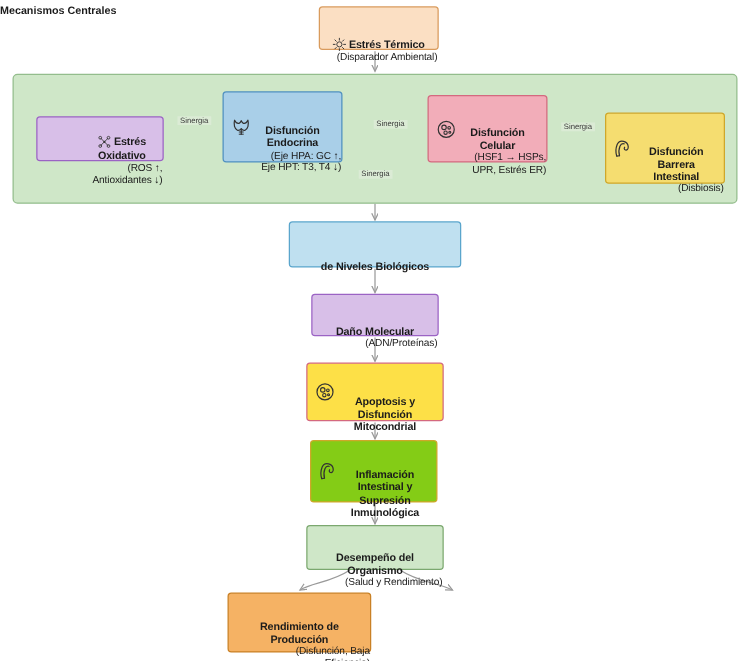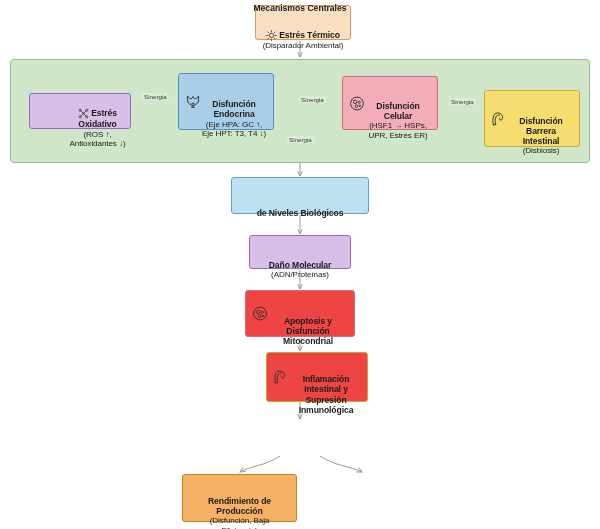--- a/index.html
+++ b/index.html
@@ -33,20 +33,21 @@
     display: block;
     font-weight: bold;
     font-size: 8.6px;
     letter-spacing: -0.1px;
   }
   .sub {
     display: block;
     font-weight: normal;
     font-size: 8.1px;
     letter-spacing: -0.1px;
+    text-align: right;
   }
   .ico {
     position: absolute;
     left: 5px;
     top: 50%;
     transform: translateY(-50%);
     width: 17px; height: 17px;
     display: flex; align-items: center; justify-content: center;
   }
   .ico.inline {
@@ -65,21 +66,20 @@
     left: 10px; top: 59px;
     width: 580px; height: 104px;
     background: #cfe7c8;
     border: 1.2px solid #93bd8c;
     border-radius: 4px;
     z-index: 1;
   }
   #central-title {
     position: absolute;
     left: 0; top: 3px; width: 100%;
-    text-align: center;
     font-size: 8.6px;
     font-weight: bold;
     color: #1b1b1b;
     z-index: 3;
   }
 
   
   .elabel {
     position: absolute;
     font-size: 6.2px;
@@ -249,55 +249,63 @@
 
   <div class="node" style="left:249px; top:235px; width:102px; height:34px;
               background:#d8bfe8; border-color:#9b63c4;">
     <span class="txt">
       <span class="ttl">Daño Molecular</span>
       <span class="sub">(ADN/Proteínas)</span>
     </span>
   </div>
 
   <div class="node" style="left:245px; top:290px; width:110px; height:47px;
-              background:#ef4444; border-color:#d4697f; padding-left:16px;">
+              background:#fde047; border-color:#d4697f; padding-left:16px;">
     <span class="ico">
       <svg viewBox="0 0 18 18" width="16" height="16">
         <circle cx="9" cy="9" r="7.2" fill="none" stroke="#333" stroke-width="1.1"></circle>
         <circle cx="7" cy="7.2" r="2" fill="none" stroke="#333" stroke-width="1"></circle>
         <circle cx="11.6" cy="7.6" r="1.2" fill="none" stroke="#333" stroke-width="1"></circle>
         <circle cx="8.4" cy="12" r="1.5" fill="none" stroke="#333" stroke-width="1"></circle>
         <circle cx="12.2" cy="11.6" r="0.9" fill="none" stroke="#333" stroke-width="1"></circle>
       </svg>
     </span>
     <span class="txt">
       <span class="ttl">Apoptosis y</span>
       <span class="ttl">Disfunción</span>
       <span class="ttl">Mitocondrial</span>
     </span>
   </div>
 
-  <div class="node" style="left:266px; top:352px; width:102px; height:50px;
-              background:#ef4444; border-color:#cfa72a; padding-left:18px;">
+  <div class="node" style="left:248px; top:352px; width:102px; height:50px;
+              background:#84cc16; border-color:#cfa72a; padding-left:18px;">
     <span class="ico">
       <svg viewBox="0 0 20 20" width="17" height="17">
         <path d="M4,17 C3,14 3.2,9 4.4,6 C5.4,3.5 8,2.4 10.5,3 C13,3.6 14.6,5.4 14.8,8
                  C15,10.4 13.6,11.6 12.2,11.2 C11,10.8 10.8,9.4 11.4,8.6" fill="none" stroke="#333" stroke-width="1.15" stroke-linecap="round"></path>
         <path d="M6.6,16.6 C5.8,13.6 6,10 7,7.6 C7.8,5.7 9.6,5 11,5.4" fill="none" stroke="#333" stroke-width="1.15" stroke-linecap="round"></path>
         <path d="M4,17 L6.6,16.6" fill="none" stroke="#333" stroke-width="1.15"></path>
       </svg>
     </span>
     <span class="txt">
       <span class="ttl">Inflamación</span>
       <span class="ttl">Intestinal y</span>
       <span class="ttl">Supresión</span>
       <span class="ttl">Inmunológica</span>
     </span>
   </div>
 
+  <div class="node" style="left:245px; top:420px; width:110px; height:36px;
+              background:#cfe7c8; border-color:#7ba86f;">
+    <span class="txt">
+      <span class="ttl">Desempeño del</span>
+      <span class="ttl">Organismo</span>
+      <span class="sub">(Salud y Rendimiento)</span>
+    </span>
+  </div>
 
   <div class="node" style="left:182px; top:474px; width:115px; height:48px;
               background:#f3b濃; background:#f5b264; border-color:#c98025;">
     <span class="txt">
       <span class="ttl">Rendimiento de</span>
       <span class="ttl">Producción</span>
       <span class="sub">(Disfunción, Baja</span>
       <span class="sub">Eficiencia)</span>
     </span>
   </div>

